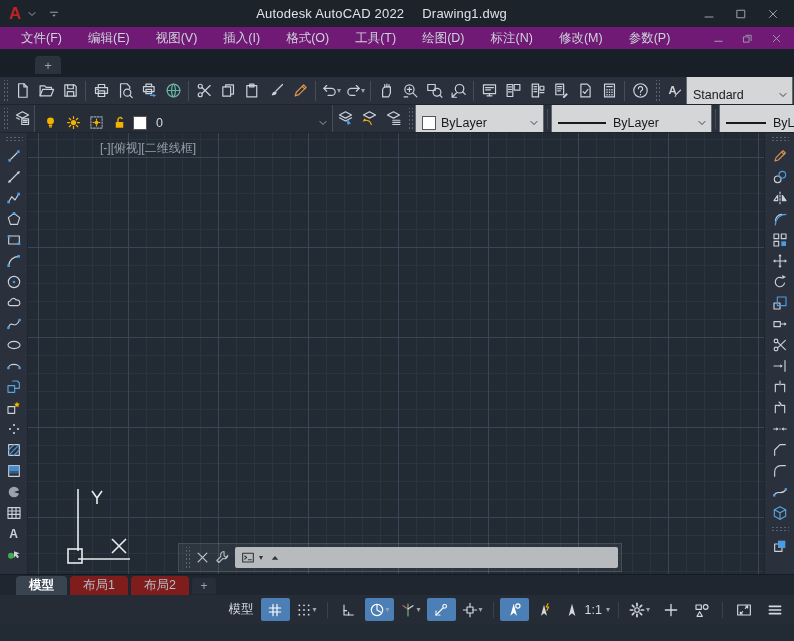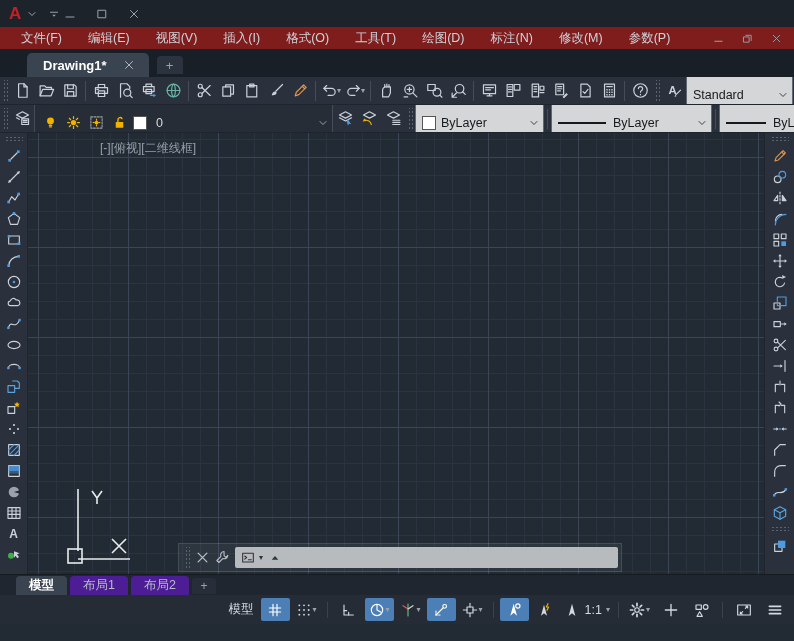--- a/index.html
+++ b/index.html
@@ -11,21 +11,21 @@
   .titlebar{height:27px;background:#1d232b;display:flex;align-items:center;color:#dfe3e7}
   .applogo{color:#c32026;font-weight:bold;font-size:17px;padding:0 3px 0 9px;line-height:1}
   .tinybtn{display:flex;align-items:center;justify-content:center;width:16px;height:16px;color:#9aa2ac}
   .tinybtn svg.ic{width:12px;height:12px}
   .qat{margin-left:6px}
   .titletext{flex:1;text-align:center;font-size:13px;letter-spacing:.2px}
   .titletext .doc{margin-left:18px}
   .winbtns{display:flex;align-items:center;gap:16px;padding-right:13px;color:#c6ccd3}
   .winbtns svg.ic{width:12px;height:12px}
   
-  .menubar{background:#7f1d1d;border-bottom:1px solid #1a2028;font-size:12.5px;color:#ced3da}
+  .menubar{background:#701a75;border-bottom:1px solid #1a2028;font-size:12.5px;color:#ced3da}
   .menurow{display:flex;align-items:center;height:22px;padding-left:8px}
   .menurow.r2{height:20px}
   .menuitem{padding:0 13px;white-space:nowrap}
   .docbtns{margin-left:auto;display:flex;align-items:center;gap:13px;padding-right:10px;color:#b9c0c8}
   .docbtns svg.ic{width:11px;height:11px}
   
   .tabrow{height:27px;background:#191f27;display:flex;align-items:flex-end;padding-left:27px}
   .filetab{height:24px;background:#3a4350;border-radius:5px 5px 0 0;display:flex;align-items:center;
            gap:14px;padding:0 12px 0 16px;color:#fff;font-weight:bold;font-size:13px}
   .filetab .closex{color:#aeb6c0}
@@ -76,21 +76,21 @@
   .cmdfield{flex:1;height:21px;background:#b8bbbe;border-radius:2px;display:flex;align-items:center;
             padding:0 6px;margin-left:3px;color:#2e3338}
   .cmdfield .prompt svg.ic{width:16px;height:16px;stroke-width:1.6}
   .cmdfield .pdd{font-size:8px;color:#2e3338;margin:0 6px 0 2px}
   .cmdtext{font-style:italic;font-size:13.5px;color:#5a6069;flex:1}
   .cmdup{color:#2e3338}
   .cmdup svg.ic{width:12px;height:12px}
   
   .layoutrow{height:20px;background:#20262f;border-top:1px solid #161b22;display:flex;align-items:flex-end;padding-left:16px;gap:3px}
   .ltab{height:19px;padding:0 13px;font-size:12.5px;color:#b6bdc6;display:flex;align-items:center;
-        background:#4c1d95;border-radius:4px 4px 0 0}
+        background:#7f1d1d;border-radius:4px 4px 0 0}
   .ltab.active{background:#3a4350;color:#fff;font-weight:bold}
   .lplus{height:16px;width:24px;margin-bottom:1px;background:#272e39;border-radius:3px 3px 0 0;
          display:flex;align-items:center;justify-content:center;color:#9aa2ac;font-size:12px}
   
   .statusbar{height:29px;background:#252c36;display:flex;align-items:center;justify-content:flex-end;padding-right:5px}
   .sb-items{display:flex;align-items:center;gap:2px}
   .sb-items .tbtn{min-width:25px;height:23px;border-radius:2px;color:#d4d9df;font-size:12.5px;gap:2px;padding:0 2px}
   .sb-items .tbtn.active{background:#4c7fb5;color:#fff}
   .sb-items .tbtn svg.ic{width:16px;height:16px}
   .sb-items .tsep{height:16px;background:#3a424e;margin:0 4px}
@@ -539,20 +539,23 @@
   <span class="tinybtn">
       <svg class="ic">
         <use href="#i-chev"></use>
       </svg>
     </span>
   <span class="tinybtn qat">
       <svg class="ic">
         <use href="#i-qat"></use>
       </svg>
     </span>
+  <span class="titletext">
+    <span>Autodesk AutoCAD 2022</span><span class="doc">Drawing1.dwg</span>
+  </span>
   <span class="winbtns">
     <span class="tinybtn">
         <svg class="ic">
           <use href="#i-min"></use>
         </svg>
       </span>
     <span class="tinybtn">
         <svg class="ic">
           <use href="#i-maxi"></use>
         </svg>
@@ -591,28 +594,20 @@
       <span class="tinybtn">
           <svg class="ic">
             <use href="#i-xmark"></use>
           </svg>
         </span>
     </span>
   </div>
 </div>
 
 <div class="tabrow">
-  <div class="filetab">
-    <span>Drawing1*</span>
-    <span class="closex tinybtn">
-        <svg class="ic">
-          <use href="#i-xmark"></use>
-        </svg>
-      </span>
-  </div>
   <div class="newtab">+</div>
 </div>
 
 <div class="toolbar">
   <div style="display:flex;align-items:center">
       <span class="grip"></span>
       <span class="tbtn">
         <svg class="ic">
           <use href="#i-page"></use>
         </svg>

